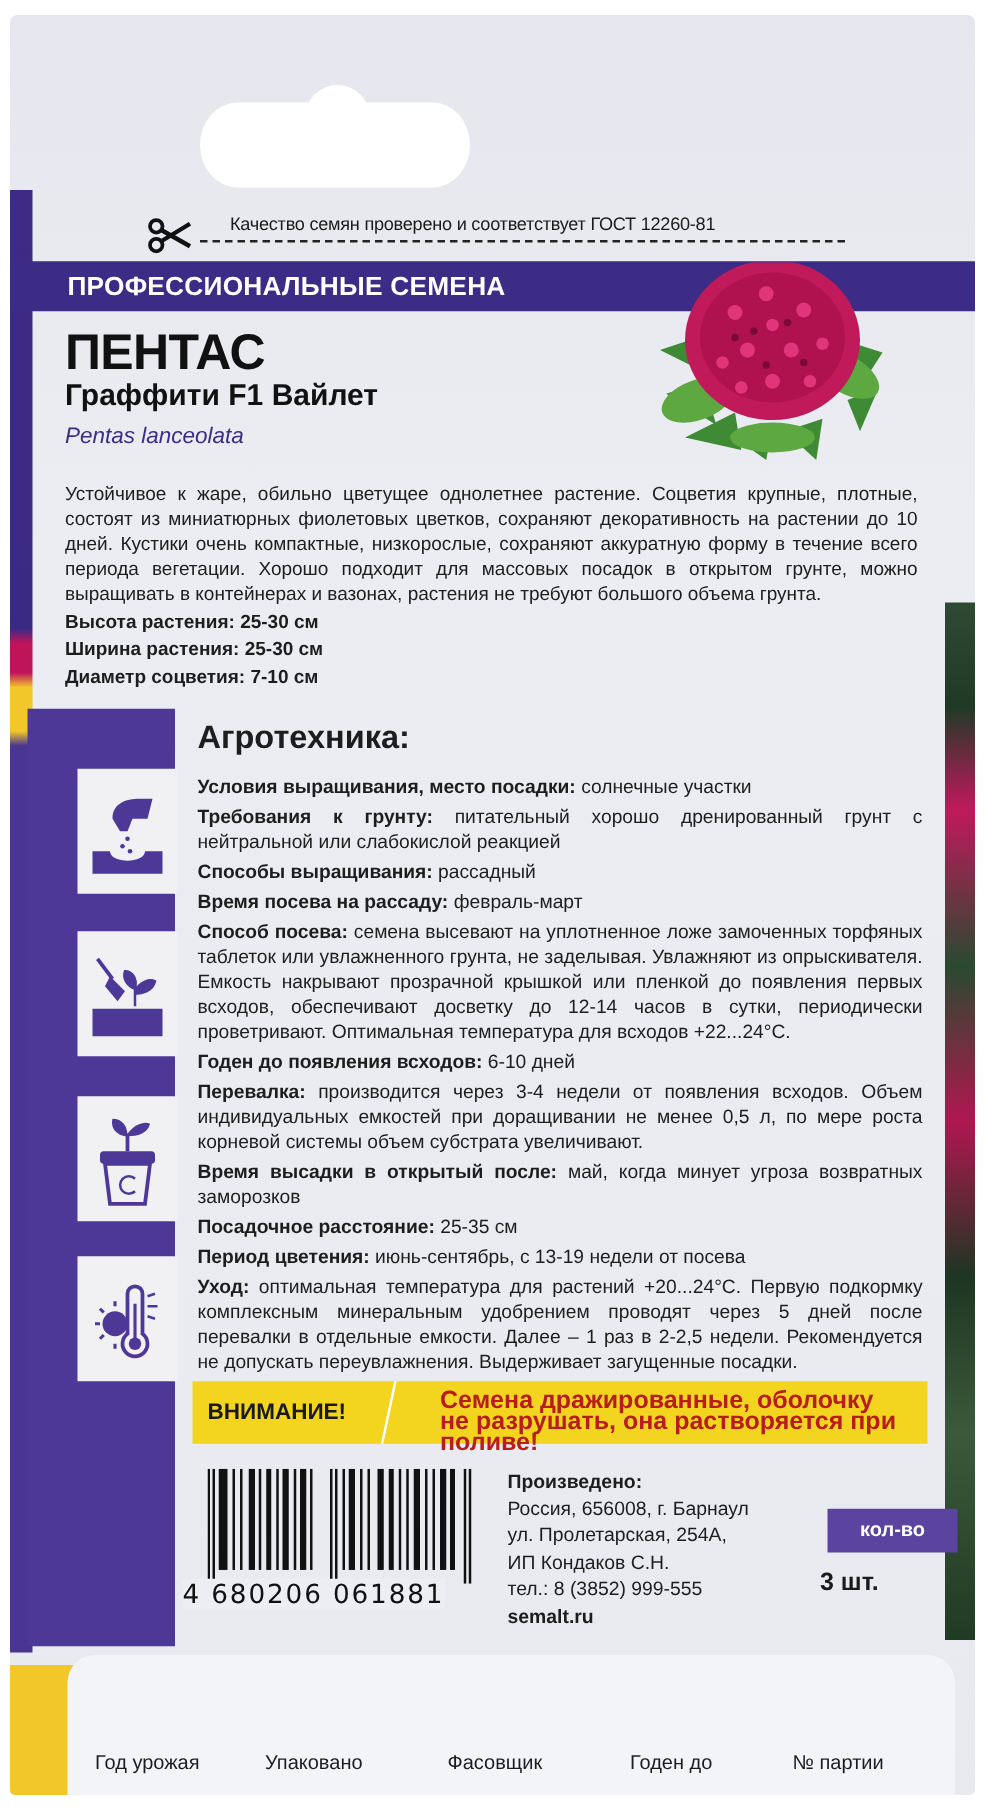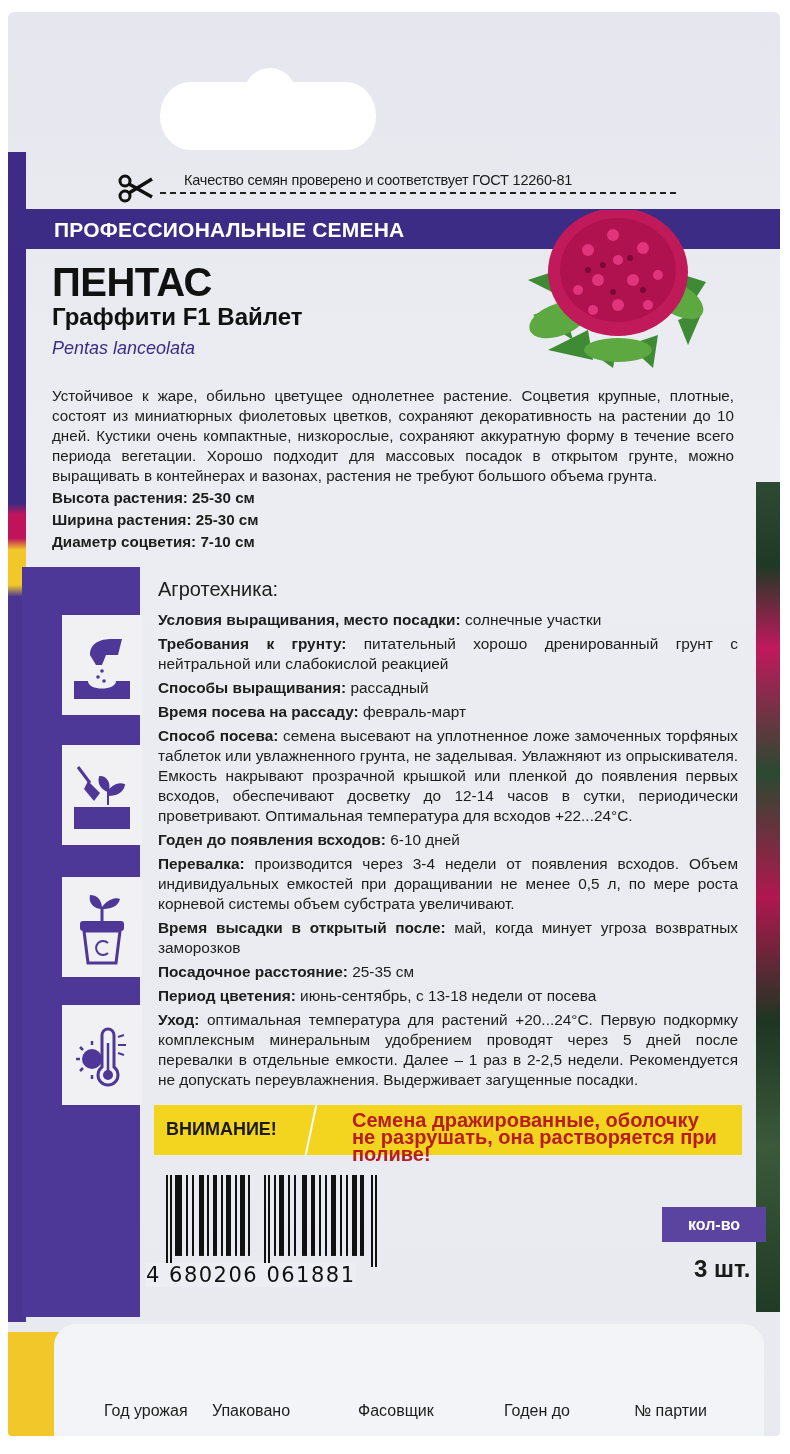--- a/index.html
+++ b/index.html
@@ -71,21 +71,21 @@
     background: #4d3898;
   }
   .icon-tile {
     position: absolute; left: 40px; width: 80px; height: 100px; background: #f1f1f4;
   }
   .icon-tile svg { position: absolute; left: 10px; top: 10px; width: 60px; height: 80px; }
 
   .agro {
     position: absolute; left: 150px; top: 562px; width: 580px; font-size: 15.4px; line-height: 20px; color: #1d1d1d;
   }
-  .agro-title { font-size: 20px; font-weight: normal; line-height: 30px; margin-bottom: 6px; }
+  .agro-title { font-size: 26px; font-weight: bold; line-height: 30px; margin-bottom: 16px; }
   .agro-item { margin-bottom: 4px; text-align: justify; }
   .agro-item b { font-weight: bold; }
 
   .warning {
     position: absolute; left: 146px; top: 1093px; width: 588px; height: 50px;
     background: #f3d51f;
   }
   .warning-label {
     position: absolute; left: 12px; top: 14px; font-weight: 900; font-size: 18px; color: #1a1a1a;
   }
@@ -106,21 +106,21 @@
     position: absolute; left: 398px; top: 1163px; font-size: 15.5px; line-height: 21.5px; color: #1d1d1d;
   }
   .producer .producer-title { font-weight: bold; }
   .producer .producer-site { font-weight: bold; }
 
   .qty-label {
     position: absolute; left: 654px; top: 1195px; width: 104px; height: 35px; background: #5b44a0;
     color: #ffffff; font-weight: bold; font-size: 16px; text-align: center; line-height: 36px;
   }
   .qty-value {
-    position: absolute; left: 686px; top: 1243px; font-weight: 900; font-size: 24px; color: #1a1a1a;
+    position: absolute; left: 648px; top: 1243px; font-weight: 900; font-size: 20px; color: #1a1a1a;
   }
 
   .bottom-yellow {
     position: absolute; left: 0; top: 1320px; width: 310px; height: 104px; background: #f1c72a;
   }
   .bottom-flap {
     position: absolute; left: 46px; top: 1312px; width: 710px; height: 112px; background: #f3f4f7;
     border-radius: 22px 22px 0 0;
   }
   .bottom-fields {
@@ -253,21 +253,21 @@
     <div class="agro-title">Агротехника:</div>
     <div class="agro-item"><b>Условия выращивания, место посадки:</b> <span>солнечные участки</span></div>
     <div class="agro-item"><b>Требования к грунту:</b> <span>питательный хорошо дренированный грунт с нейтральной или слабокислой реакцией</span></div>
     <div class="agro-item"><b>Способы выращивания:</b> <span>рассадный</span></div>
     <div class="agro-item"><b>Время посева на рассаду:</b> <span>февраль-март</span></div>
     <div class="agro-item"><b>Способ посева:</b> <span>семена высевают на уплотненное ложе замоченных торфяных таблеток или увлажненного грунта, не заделывая. Увлажняют из опрыскивателя. Емкость накрывают прозрачной крышкой или пленкой до появления первых всходов, обеспечивают досветку до 12-14 часов в сутки, периодически проветривают. Оптимальная температура для всходов +22...24°С.</span></div>
     <div class="agro-item"><b>Годен до появления всходов:</b> <span>6-10 дней</span></div>
     <div class="agro-item"><b>Перевалка:</b> <span>производится через 3-4 недели от появления всходов. Объем индивидуальных емкостей при доращивании не менее 0,5 л, по мере роста корневой системы объем субстрата увеличивают.</span></div>
     <div class="agro-item"><b>Время высадки в открытый после:</b> <span>май, когда минует угроза возвратных заморозков</span></div>
     <div class="agro-item"><b>Посадочное расстояние:</b> <span>25-35 см</span></div>
-    <div class="agro-item"><b>Период цветения:</b> <span>июнь-сентябрь, с 13-18 недели от посева</span></div>
+    <div class="agro-item"><b>Период цветения:</b> <span>июнь-сентябрь, с 13-19 недели от посева</span></div>
     <div class="agro-item"><b>Уход:</b> <span>оптимальная температура для растений +20...24°С. Первую подкормку комплексным минеральным удобрением проводят через 5 дней после перевалки в отдельные емкости. Далее – 1 раз в 2-2,5 недели. Рекомендуется не допускать переувлажнения. Выдерживает загущенные посадки.</span></div>
   </div>
 
   <div class="warning">
     <div class="warning-label">ВНИМАНИЕ!</div>
     <div class="warning-slash"></div>
     <div class="warning-text">
       <div>Семена дражированные, оболочку</div>
       <div>не разрушать, она растворяется при поливе!</div>
     </div>
@@ -304,26 +304,34 @@
         <rect x="180" y="0" width="2" height="88"></rect>
           <rect x="186" y="0" width="5" height="88"></rect>
         <rect x="194" y="0" width="4" height="88"></rect>
         <rect x="205" y="0" width="2" height="100"></rect>
           <rect x="209" y="0" width="2" height="100"></rect>
       </g>
     </svg>
     <div class="barcode-digits">4 680206 061881</div>
   </div>
 
+  <div class="producer">
+    <div class="producer-title">Произведено:</div>
+    <div>Россия, 656008, г. Барнаул</div>
+    <div>ул. Пролетарская, 254А,</div>
+    <div>ИП Кондаков С.Н.</div>
+    <div>тел.: 8 (3852) 999-555</div>
+    <div class="producer-site">semalt.ru</div>
+  </div>
 
   <div class="qty-label">кол-во</div>
   <div class="qty-value">3 шт.</div>
 
   <div class="bottom-yellow"></div>
   <div class="bottom-flap"></div>
   <div class="bottom-fields">
-    <span style="left:8px;margin-left:28px;">Год урожая</span>
+    <span style="left:8px;">Год урожая</span>
     <span style="left:144px;">Упаковано</span>
     <span style="left:290px;">Фасовщик</span>
     <span style="left:436px;">Годен до</span>
     <span style="left:566px;">№ партии</span>
   </div>
 </div>
 
 </body></html>

